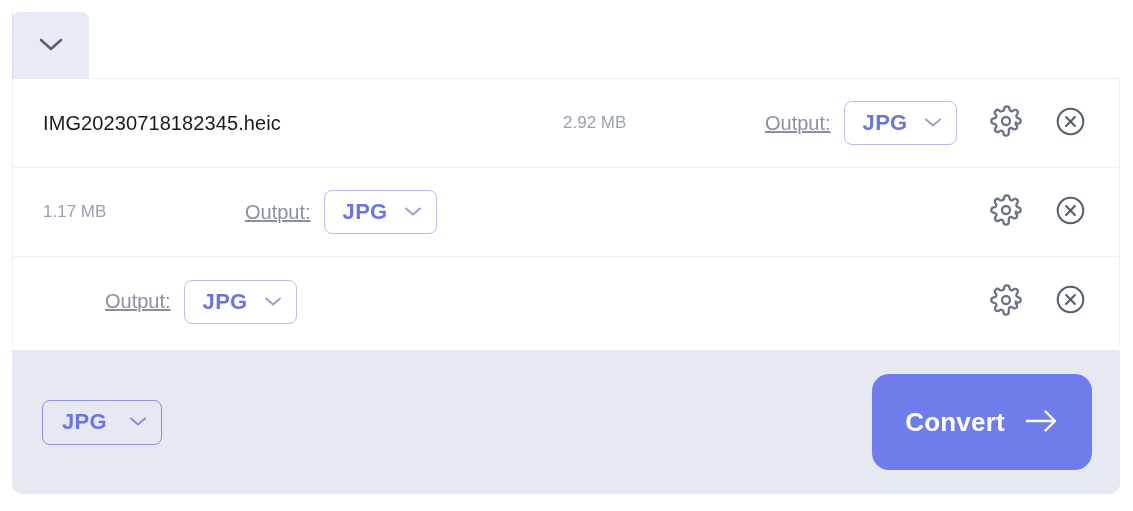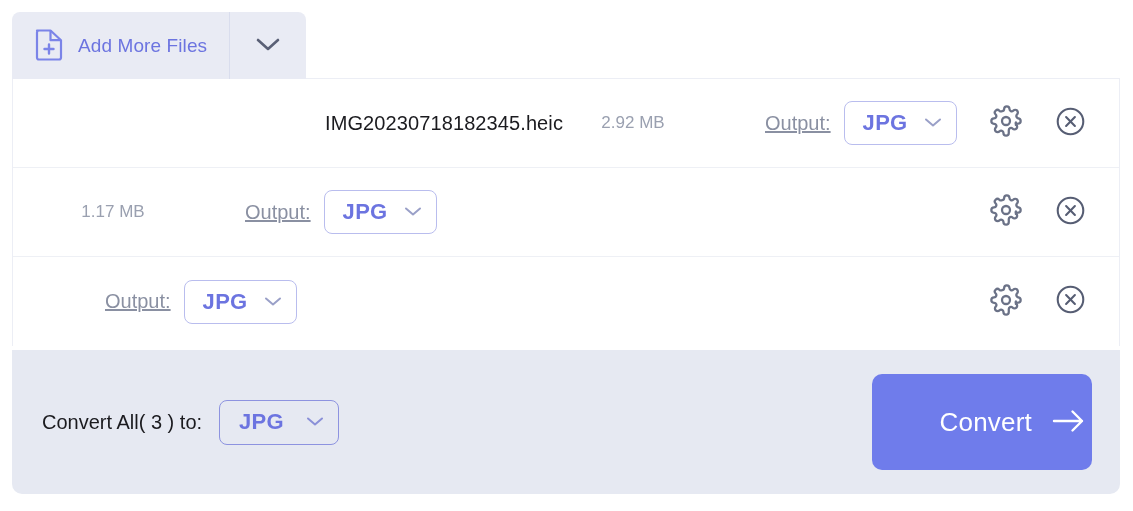--- a/index.html
+++ b/index.html
@@ -87,27 +87,26 @@
     padding-left: 30px;
     padding-right: 16px;
   }
   .file-row:last-child { border-bottom: none; }
   .file-name {
     font-size: 20px;
     color: #1b1b1f;
     letter-spacing: 0.1px;
     flex: 0 0 520px;
     white-space: nowrap;
-    text-align: right;
   }
   .file-size {
     font-size: 17px;
     color: #9aa0b0;
     flex: 0 0 140px;
-    text-align: center;
+    text-align: left;
     white-space: nowrap;
   }
   .output-label {
     font-size: 20px;
     color: #8a90a2;
     margin-left: 62px;
     margin-right: 13px;
     white-space: nowrap;
     text-decoration: underline;
   }
@@ -178,51 +177,42 @@
     padding: 0 14px 0 19px;
     box-sizing: border-box;
     cursor: pointer;
   }
   .convert-btn {
     margin-left: auto;
     width: 220px;
     height: 96px;
     background: #6f7ceb;
     border: none;
-    border-radius: 10px;
-    display: flex;
-    align-items: center;
-    justify-content: flex-end;
+    border-radius: 17px;
+    display: flex;
+    align-items: center;
+    justify-content: center;
     gap: 20px;
     cursor: pointer;
     font-family: "Liberation Sans", sans-serif;
+    font-weight: bold;
   }
   .convert-btn-label {
     font-size: 26px;
     color: #ffffff;
     letter-spacing: 0.2px;
   }
 </style>
 </head>
 <body>
 
 <div class="app">
 
   <div class="tabbar">
     <div class="add-tab">
-      <div class="add-tab-main">
-        <span class="add-file-icon">
-          <svg width="30" height="34" viewBox="0 0 30 34" fill="none" xmlns="http://www.w3.org/2000/svg">
-            <path d="M3 3.5h13.5L27 13.2v17.3a2 2 0 0 1-2 2H5a2 2 0 0 1-2-2V5.5a2 2 0 0 1 2-2z" stroke="#7b84e8" stroke-width="2.2" stroke-linejoin="round" fill="none"></path>
-            <path d="M16.5 3.5v9.7H27" stroke="#7b84e8" stroke-width="2.2" stroke-linejoin="round" fill="none"></path>
-            <path d="M15 17.5v9M10.5 22h9" stroke="#7b84e8" stroke-width="2.4" stroke-linecap="round"></path>
-          </svg>
-        </span>
-        <span class="add-tab-label">Add More Files</span>
-      </div>
       <div class="add-tab-caret">
         <span>
           <svg width="26" height="16" viewBox="0 0 26 16" fill="none" xmlns="http://www.w3.org/2000/svg">
             <path d="M3 4l10 9 10-9" stroke="#5a6076" stroke-width="2.6" stroke-linecap="round" stroke-linejoin="round"></path>
           </svg>
         </span>
       </div>
     </div>
   </div>
 
@@ -317,21 +307,20 @@
               <path d="M8.8 8.8l6.4 6.4M15.2 8.8l-6.4 6.4" stroke="#565d73" stroke-width="1.5" stroke-linecap="round"></path>
             </svg>
           </span>
         </div>
       </div>
     </div>
 
   </div>
 
   <div class="footer">
-    <span class="convert-all-label">Convert All( 3 ) to:</span>
     <div class="select-footer">
       <span class="select-value">JPG</span>
       <span>
         <svg width="18" height="11" viewBox="0 0 18 11" fill="none" xmlns="http://www.w3.org/2000/svg">
           <path d="M2 2.5l7 6 7-6" stroke="#8a90d8" stroke-width="2" stroke-linecap="round" stroke-linejoin="round"></path>
         </svg>
       </span>
     </div>
     <button class="convert-btn">
       <span class="convert-btn-label">Convert</span>

